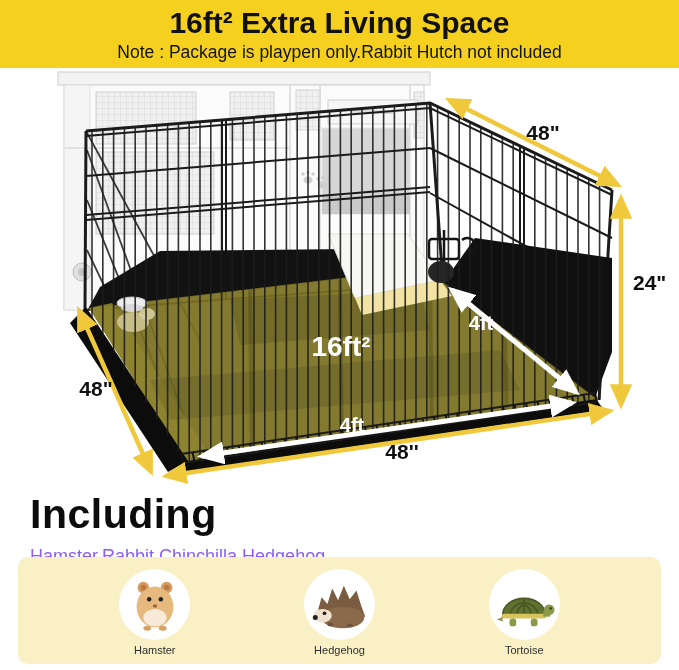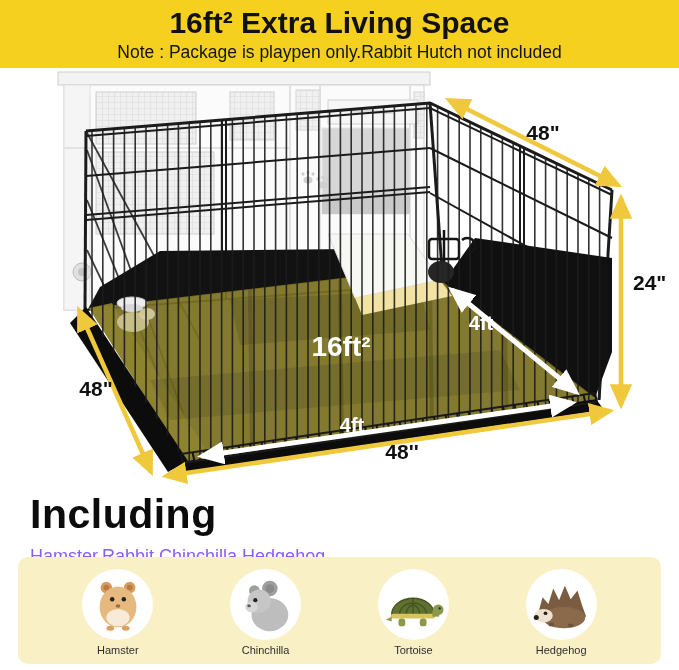--- a/index.html
+++ b/index.html
@@ -288,63 +288,48 @@
             <circle cx="38" cy="26" r="2.3" fill="#222"></circle>
           <ellipse cx="32" cy="33" rx="2.4" ry="1.8" fill="#a06a3e"></ellipse>
           <ellipse cx="24" cy="56" rx="4" ry="2.6" fill="#d8a264"></ellipse>
             <ellipse cx="40" cy="56" rx="4" ry="2.6" fill="#d8a264"></ellipse>
         </svg>
       </div>
       <div class="lbl">Hamster</div>
     </div>
 
 
+
     <div class="animal">
       <div class="circ">
         <svg width="62" height="62" viewBox="0 0 64 64">
-          <circle cx="36" cy="15" r="8" fill="#9e9e9e"></circle>
-            <circle cx="36" cy="15" r="4.5" fill="#8a8a8a"></circle>
-          <circle cx="20" cy="17" r="5.5" fill="#9e9e9e"></circle>
-          <ellipse cx="36" cy="42" rx="19" ry="17" fill="#bdbdbd"></ellipse>
-          <circle cx="25" cy="28" r="12" fill="#c6c6c6"></circle>
-          <ellipse cx="17" cy="34" rx="6.5" ry="5.5" fill="#d6d6d6"></ellipse>
-          <circle cx="21" cy="27" r="2.2" fill="#222"></circle>
-          <ellipse cx="14.5" cy="33" rx="1.8" ry="1.4" fill="#555"></ellipse>
+          <polygon points="8,42 13,24 19,31 24,15 30,27 36,12 42,26 49,17 54,33 58,44 12,48" fill="#7a5c40"></polygon>
+          <ellipse cx="35" cy="45" rx="22" ry="11" fill="#8a6a4a"></ellipse>
+          <ellipse cx="14" cy="43" rx="9.5" ry="7" fill="#f0e2cf"></ellipse>
+          <circle cx="6.5" cy="45" r="2.6" fill="#222"></circle>
+          <circle cx="16" cy="40.5" r="1.9" fill="#222"></circle>
+          <ellipse cx="22" cy="52" rx="3" ry="2" fill="#6e543c"></ellipse>
+            <ellipse cx="42" cy="53" rx="3" ry="2" fill="#6e543c"></ellipse>
         </svg>
       </div>
-      <div class="lbl">Chinchilla</div>
+      <div class="lbl">Hedgehog</div>
     </div>
 
     <div class="animal">
       <div class="circ">
         <svg width="62" height="62" viewBox="0 0 64 64">
           <path d="M10,42 A22,17 0 0 1 54,42 Z" fill="#5f7030" stroke="#46551f" stroke-width="1.5"></path>
           <path d="M18,42 A14,12 0 0 1 46,42 M25,42 A7,10 0 0 1 39,42 M32,25 L32,42" fill="none" stroke="#46551f" stroke-width="1.5"></path>
           <rect x="9" y="41" width="46" height="5" rx="2.5" fill="#d8c45a"></rect>
           <circle cx="58" cy="37" r="5.5" fill="#8a9a4a"></circle>
           <rect x="52" y="38" width="7" height="6" fill="#8a9a4a"></rect>
           <circle cx="59.5" cy="35.5" r="1.2" fill="#222"></circle>
           <rect x="17" y="46" width="7" height="8" rx="3" fill="#8a9a4a"></rect>
           <rect x="39" y="46" width="7" height="8" rx="3" fill="#8a9a4a"></rect>
           <polygon points="10,44 4,47 10,49" fill="#8a9a4a"></polygon>
         </svg>
       </div>
       <div class="lbl">Tortoise</div>
     </div>
 
-    <div class="animal">
-      <div class="circ">
-        <svg width="62" height="62" viewBox="0 0 64 64">
-          <polygon points="8,42 13,24 19,31 24,15 30,27 36,12 42,26 49,17 54,33 58,44 12,48" fill="#7a5c40"></polygon>
-          <ellipse cx="35" cy="45" rx="22" ry="11" fill="#8a6a4a"></ellipse>
-          <ellipse cx="14" cy="43" rx="9.5" ry="7" fill="#f0e2cf"></ellipse>
-          <circle cx="6.5" cy="45" r="2.6" fill="#222"></circle>
-          <circle cx="16" cy="40.5" r="1.9" fill="#222"></circle>
-          <ellipse cx="22" cy="52" rx="3" ry="2" fill="#6e543c"></ellipse>
-            <ellipse cx="42" cy="53" rx="3" ry="2" fill="#6e543c"></ellipse>
-        </svg>
-      </div>
-      <div class="lbl">Hedgehog</div>
-    </div>
-
 
   </div>
 </div>
 
 </body></html>

